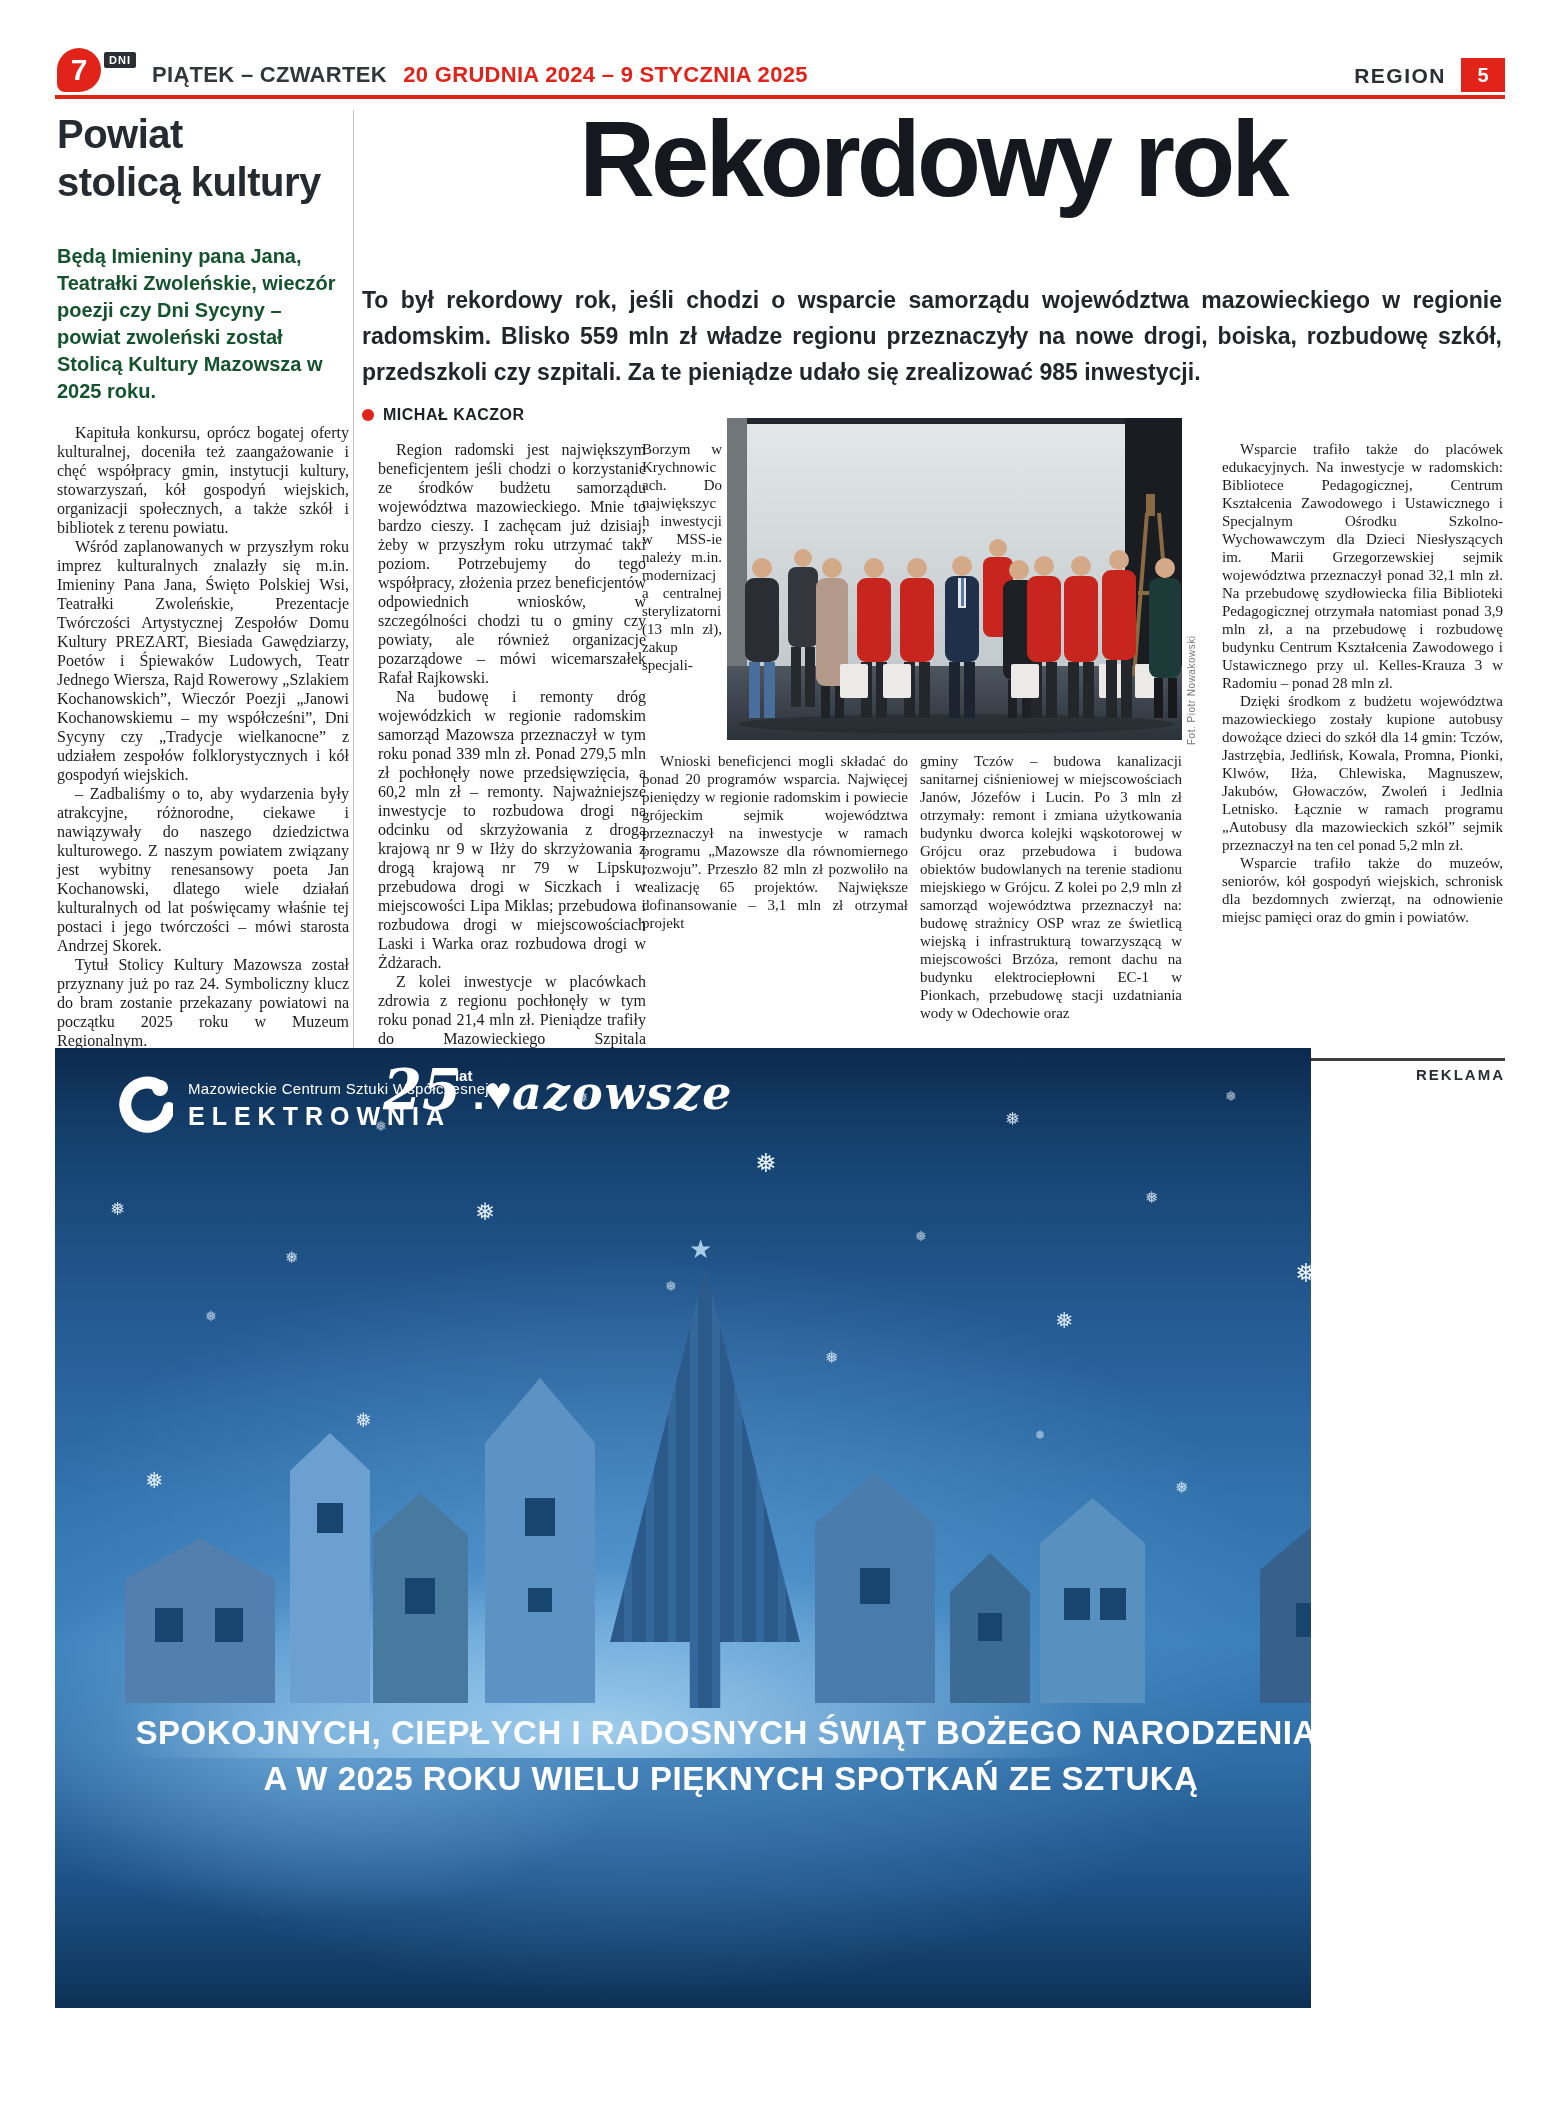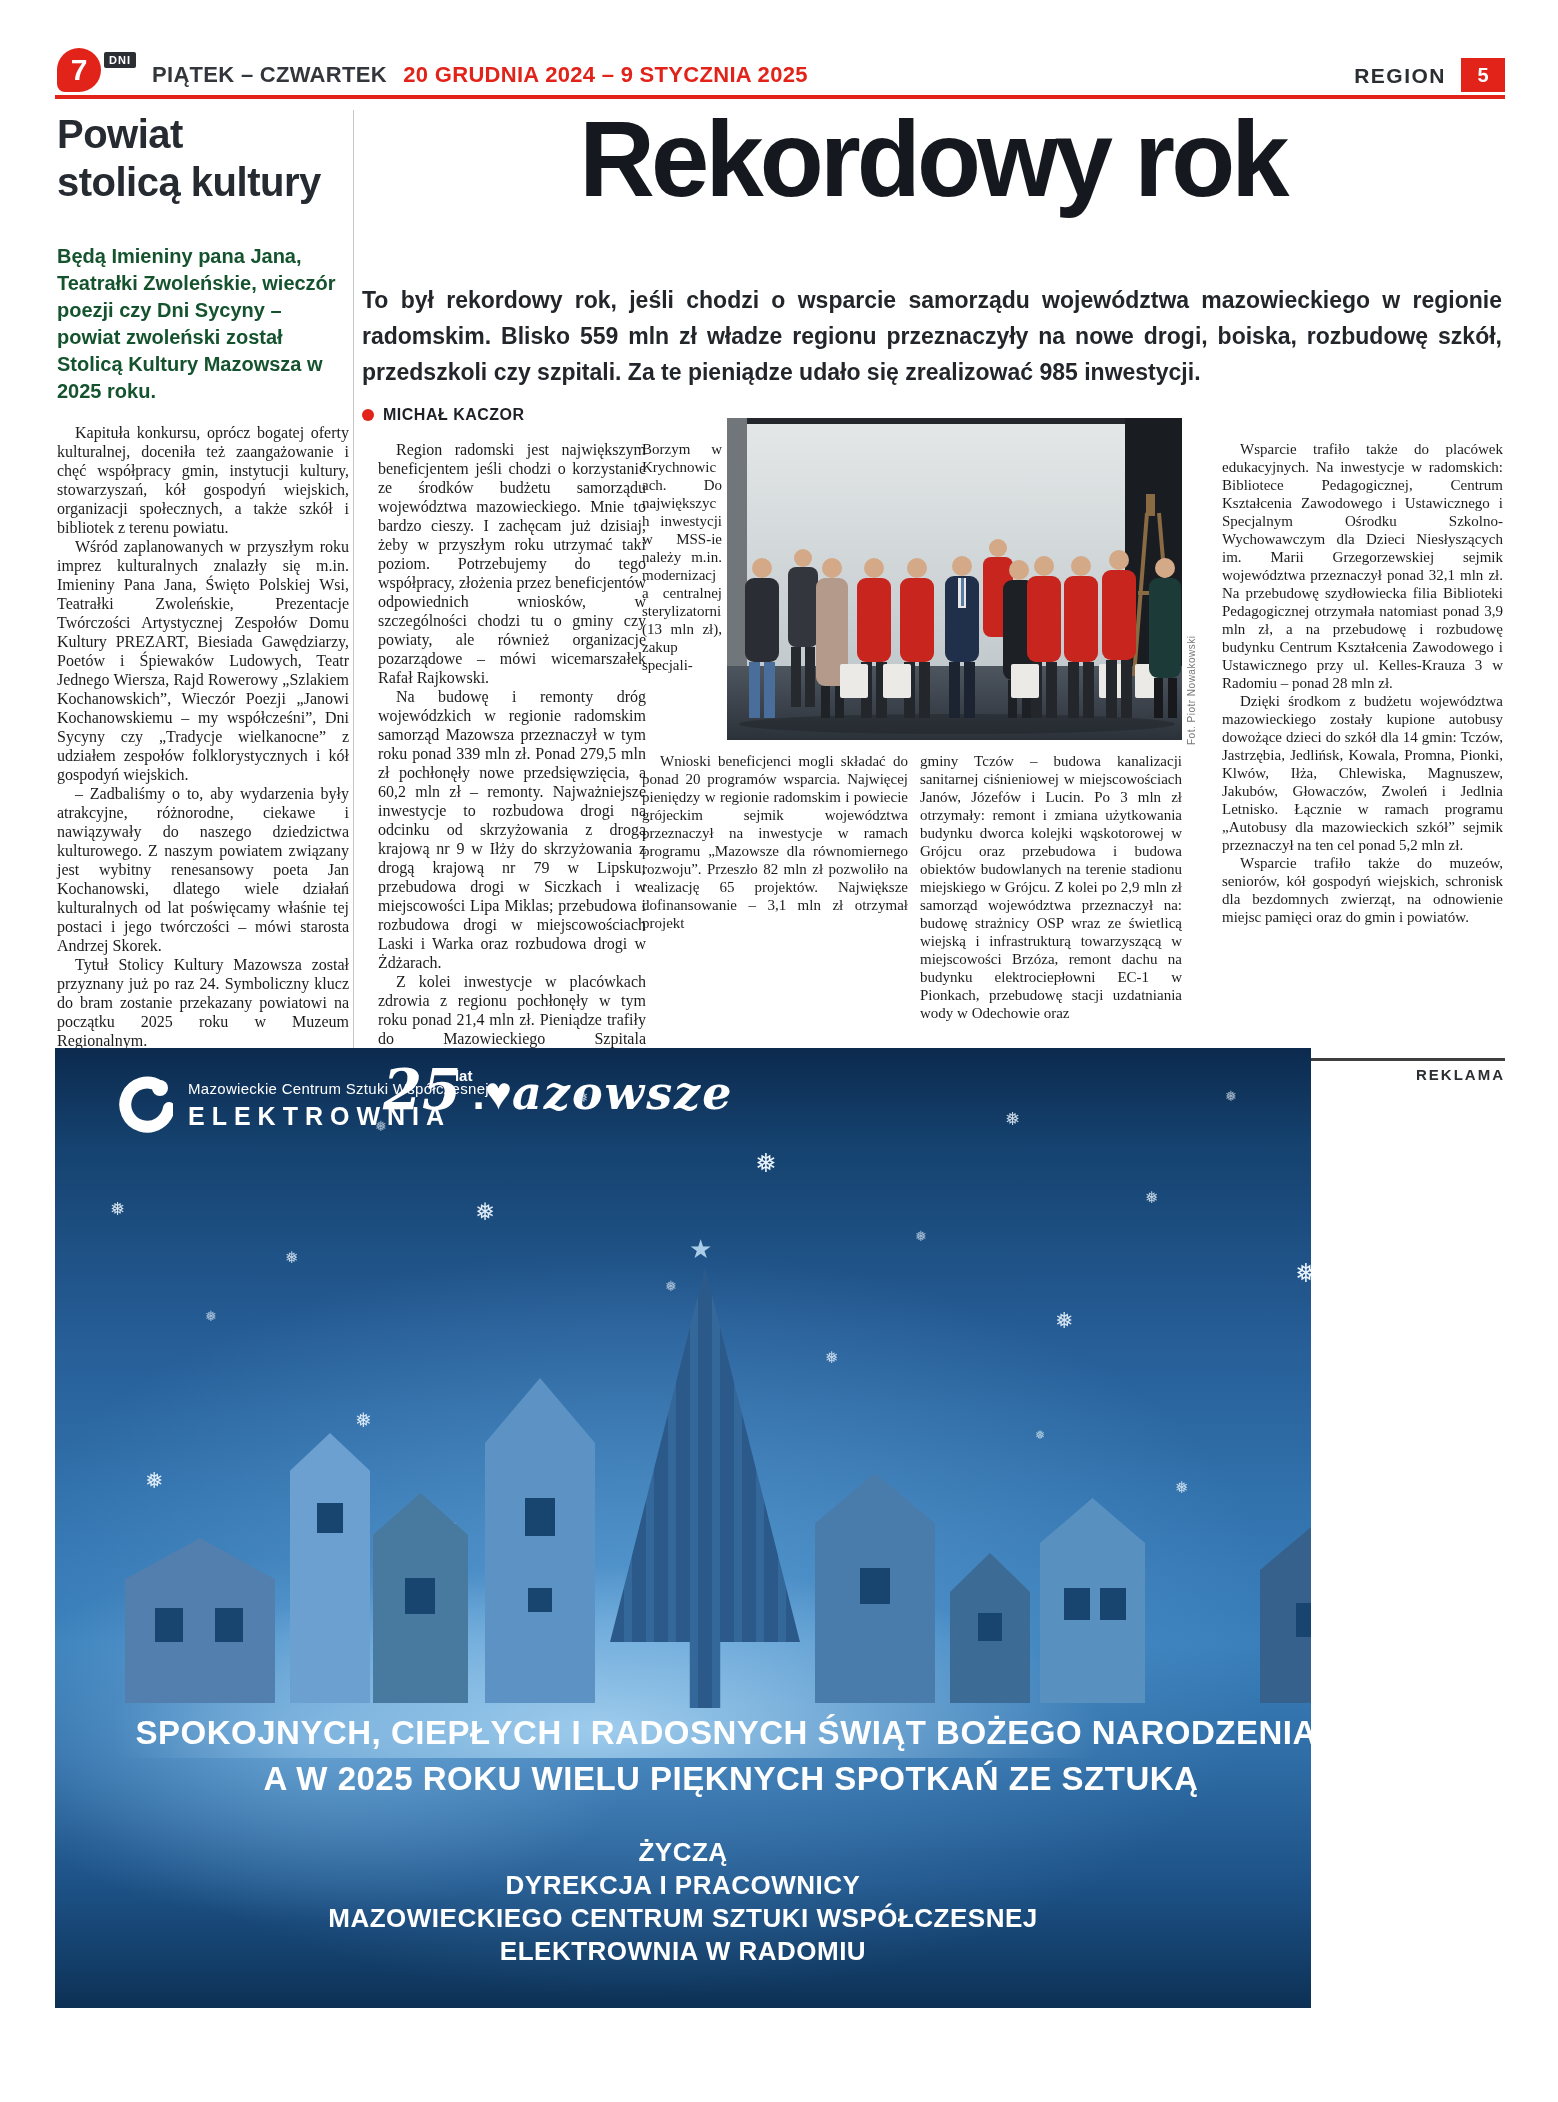--- a/index.html
+++ b/index.html
@@ -341,20 +341,14 @@
       <div class="house" style="left:1205px;top:480px;width:100px;height:175px;background:#35618c;clip-path:polygon(50% 0,100% 24%,100% 100%,0 100%,0 24%)">
         <div class="h-win" style="left:36px;top:75px;width:28px;height:34px"></div>
       </div>
     </div>
 
     <div class="ad-wish">
       <div>SPOKOJNYCH, CIEPŁYCH I RADOSNYCH ŚWIĄT BOŻEGO NARODZENIA,</div>
       <div>A W 2025 ROKU WIELU PIĘKNYCH SPOTKAŃ ZE SZTUKĄ</div>
     </div>
 
-    <div class="ad-sig">
-      <div>ŻYCZĄ</div>
-      <div>DYREKCJA I PRACOWNICY</div>
-      <div>MAZOWIECKIEGO CENTRUM SZTUKI WSPÓŁCZESNEJ</div>
-      <div>ELEKTROWNIA W RADOMIU</div>
-    </div>
   </div>
 </div>
 
 </body></html>

